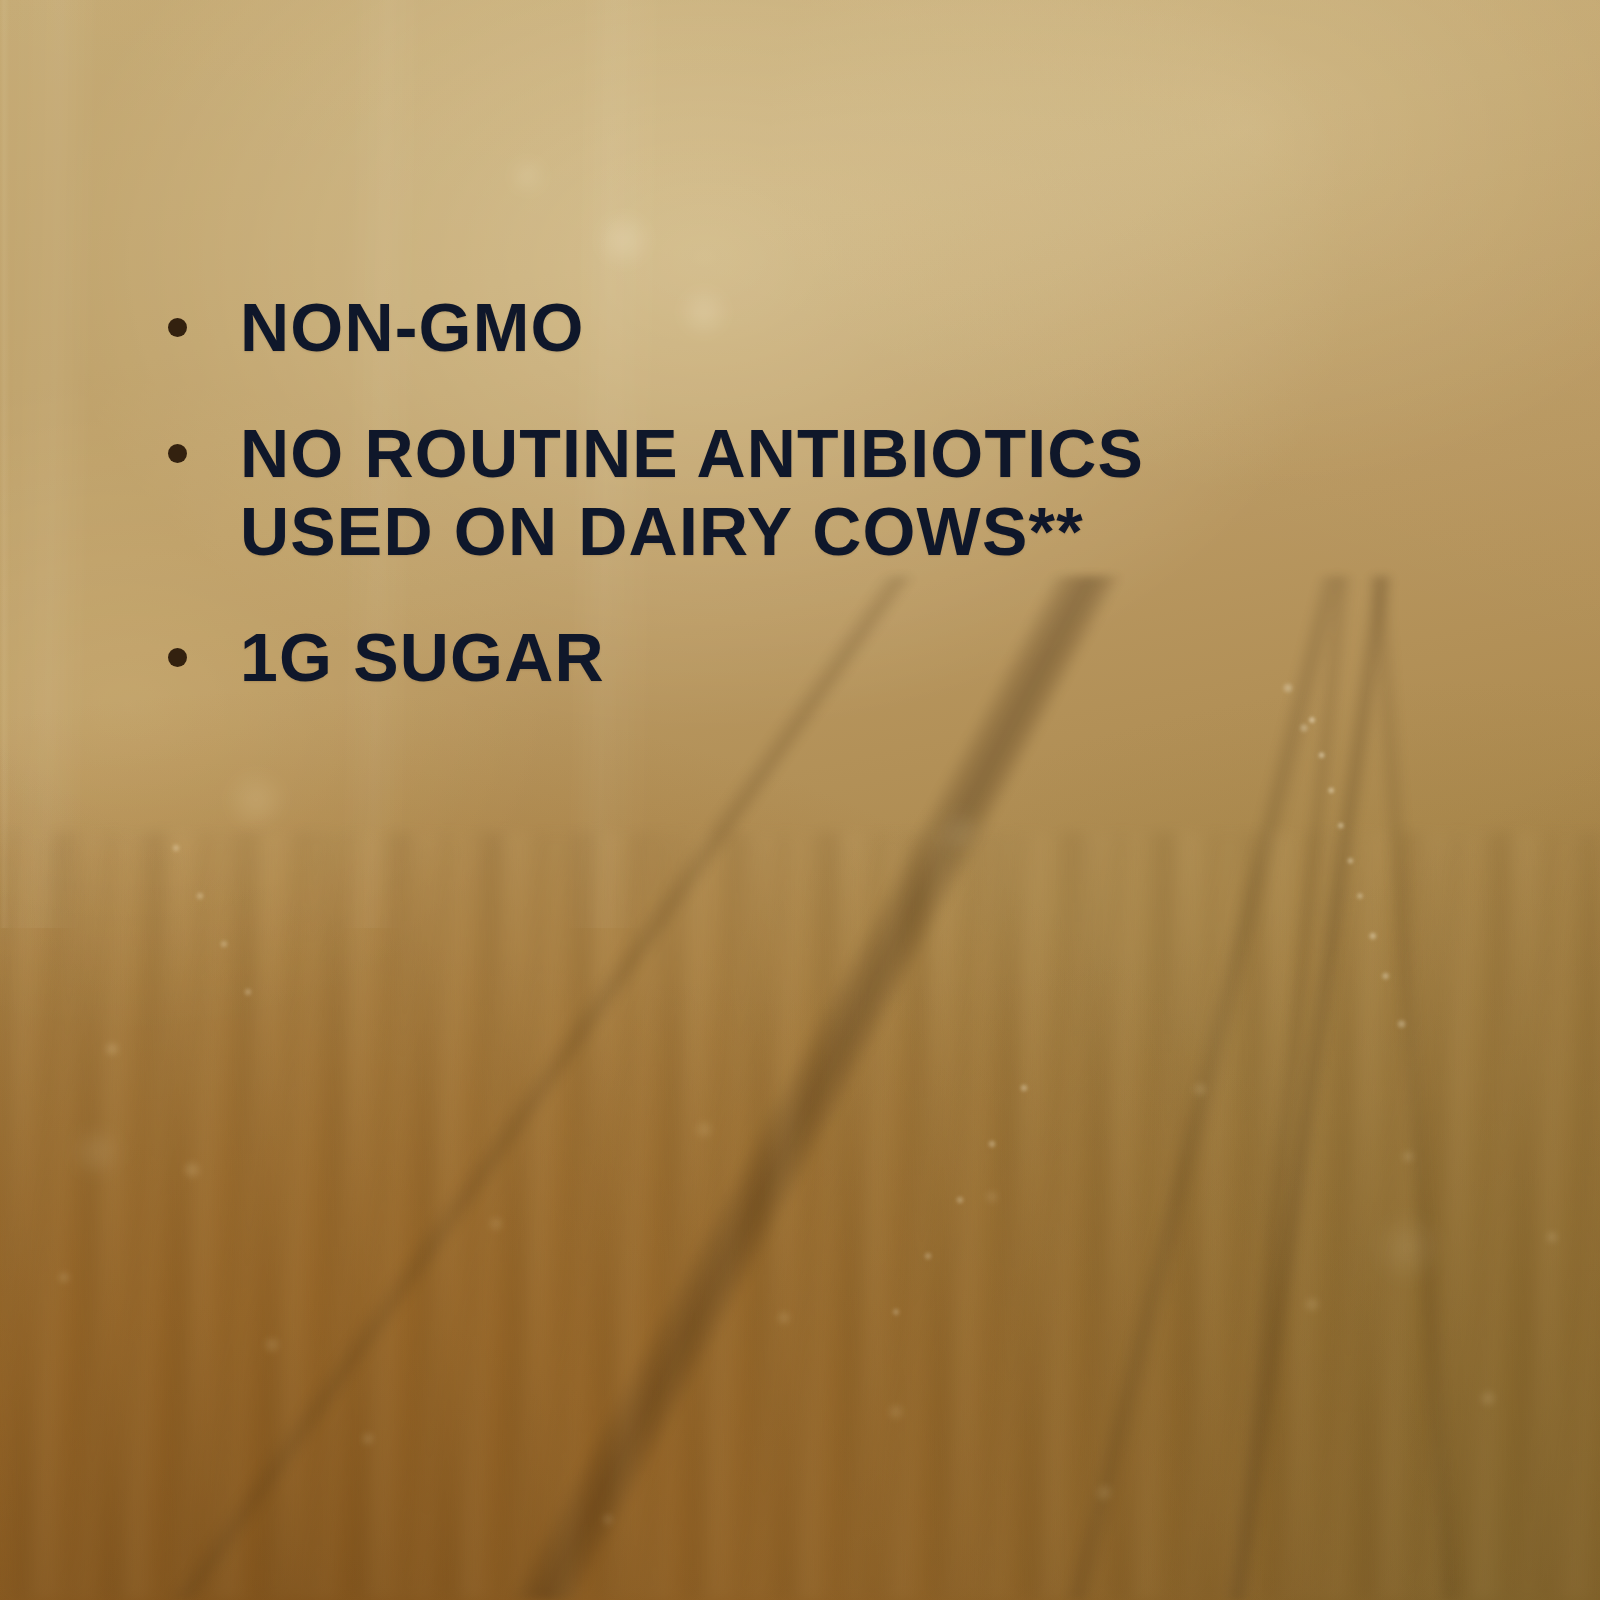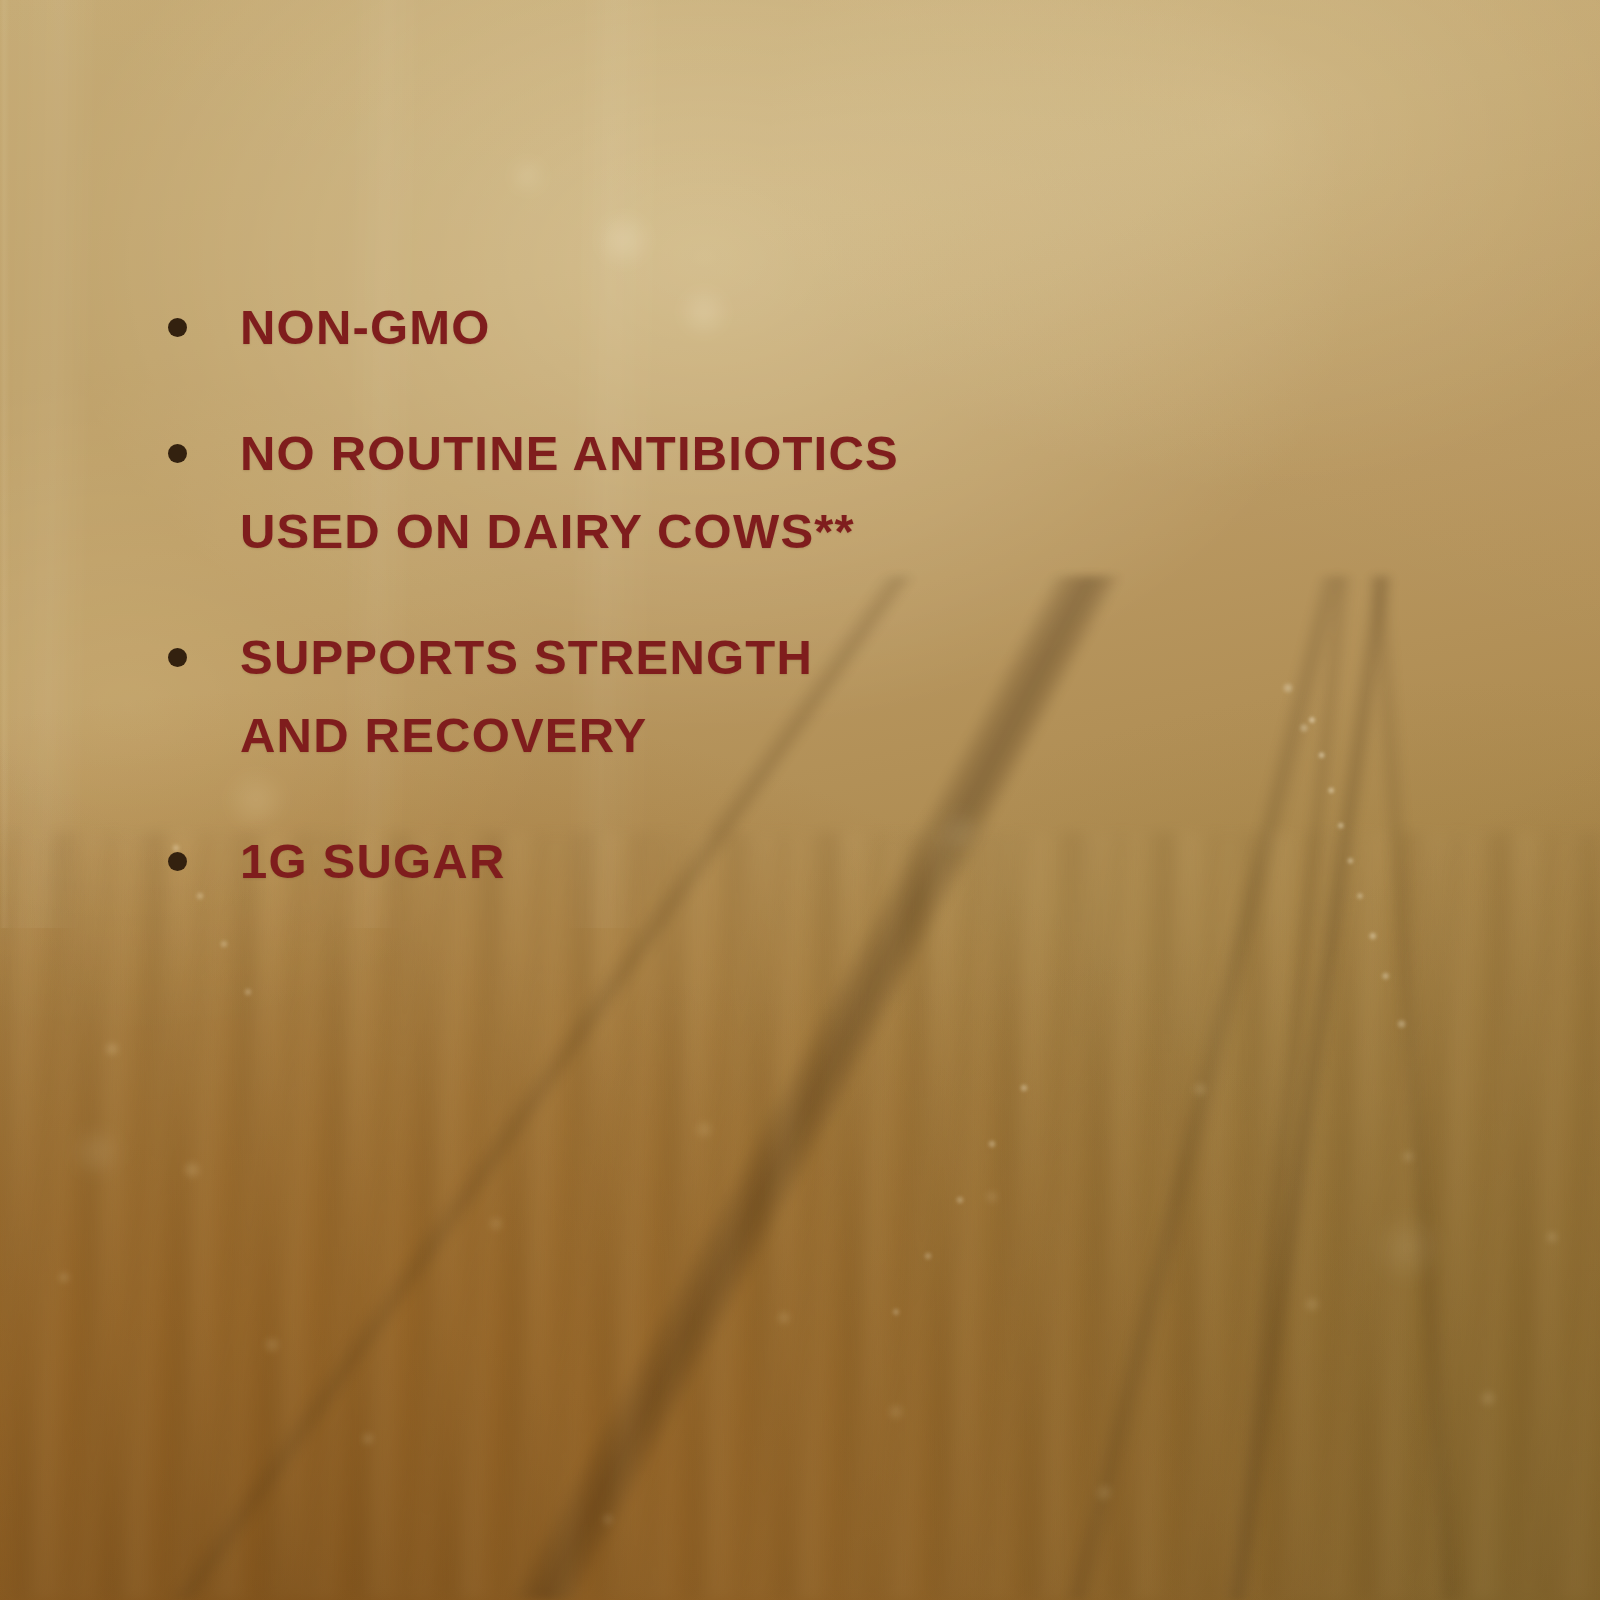--- a/index.html
+++ b/index.html
@@ -202,22 +202,22 @@
     left: 10px;
     top: 30px;
     width: 19px;
     height: 19px;
     border-radius: 50%;
     background: #33210f;
   }
 
   .benefit-text {
     display: block;
-    color: #7f1d1d;
-    font-size: 49px;
+    color: #0f172a;
+    font-size: 68px;
     line-height: 78px;
     font-weight: 700;
     letter-spacing: 1.2px;
     text-transform: uppercase;
     white-space: pre-line;
     text-shadow: 0 1px 2px rgba(92,62,22,0.18);
   }
 </style>
 </head>
 <body>
@@ -243,25 +243,20 @@
 
 
 
 
     <li class="benefit">
       <span class="bullet-dot"></span>
       <span class="benefit-text">NO ROUTINE ANTIBIOTICS
 USED ON DAIRY COWS**</span>
     </li>
 
-    <li class="benefit">
-      <span class="bullet-dot"></span>
-      <span class="benefit-text">SUPPORTS STRENGTH
-AND RECOVERY</span>
-    </li>
 
     <li class="benefit">
       <span class="bullet-dot"></span>
       <span class="benefit-text">1G SUGAR</span>
     </li>
 
   </ul>
 </div>
 
 </body></html>

